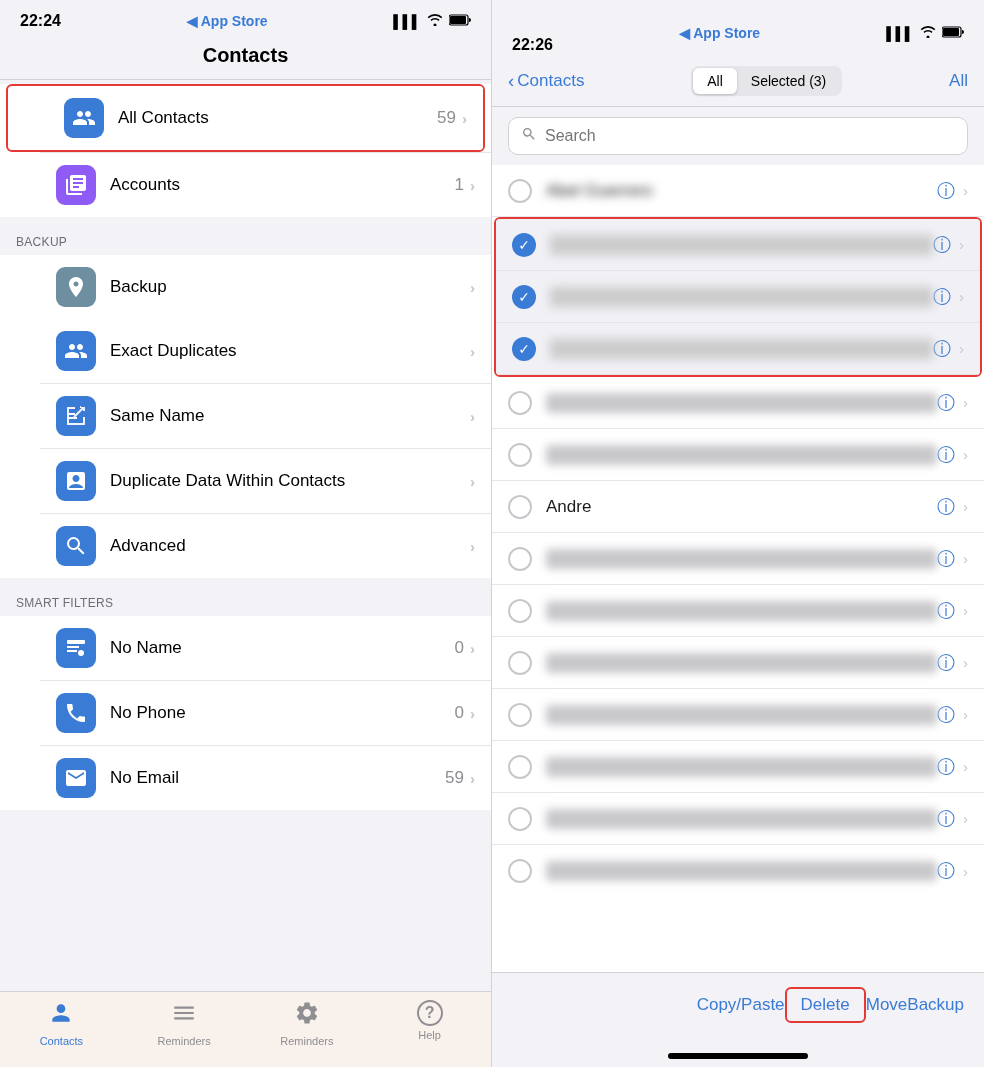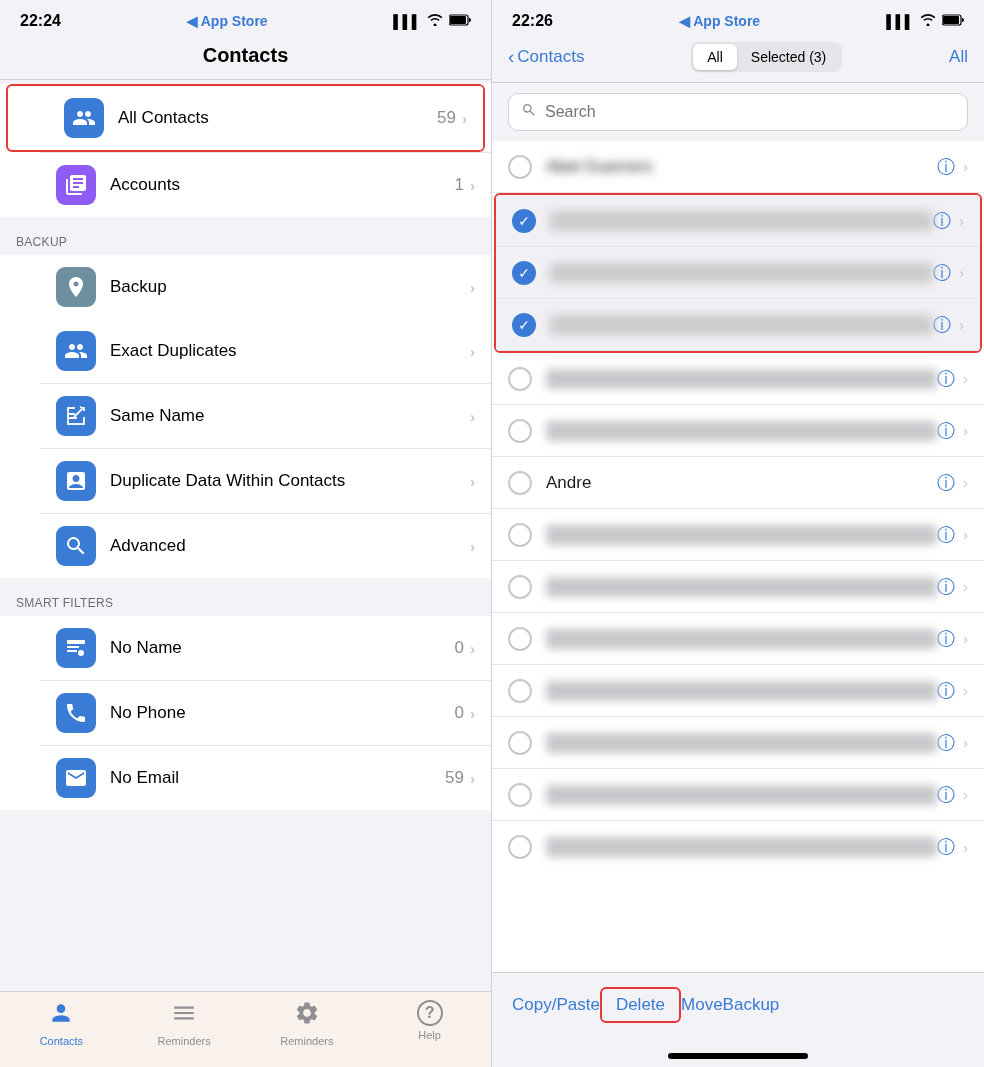--- a/index.html
+++ b/index.html
@@ -267,21 +267,21 @@
 
     .selected-group-wrapper {
       border: 2.5px solid #e53935;
       border-radius: 6px;
       margin: 0 2px;
       overflow: hidden;
     }
 
     .bottom-actions {
       display: flex;
-      justify-content: flex-start;
+      justify-content: flex-end;
       align-items: center;
       padding: 14px 20px 30px;
       background: #f2f2f7;
       border-top: 1px solid #d1d1d6;
     }
     .action-btn {
       font-size: 17px;
       color: #3a7bd5;
       cursor: pointer;
       font-weight: 400;
@@ -486,21 +486,21 @@
     <div class="tab-item">
       <span class="tab-icon" style="color:#8e8e93;width:26px;height:26px;border-radius:50%;border:2px solid #8e8e93;display:flex;align-items:center;justify-content:center;font-size:16px;font-weight:600;">?</span>
       <span class="tab-label">Help</span>
     </div>
   </div>
 </div>
 
 <div class="right-panel">
 
   <div class="right-status-bar">
-    <span style="font-weight:700;font-size:16px;">22:26</span>
+    <span style="font-weight:700;font-size:16px;margin-top:24px;">22:26</span>
     <span style="font-size:14px;color:#3a7bd5;">◀ App Store</span>
     <div class="status-icons">
       <span style="font-size:13px;">▌▌▌</span>
       <span>
         <svg width="16" height="13" viewBox="0 0 16 13">
             <path d="M8 10.5a1.5 1.5 0 100 3 1.5 1.5 0 000-3zm-3.5-2.5a5 5 0 017 0l1-1.2a6.5 6.5 0 00-9 0l1 1.2zm-2.8-2.8a9 9 0 0112.6 0l1-1.2a10.5 10.5 0 00-14.6 0l1 1.2z" fill="#000"></path>
           </svg>
       </span>
       <span>
         <svg width="22" height="12" viewBox="0 0 22 12">

